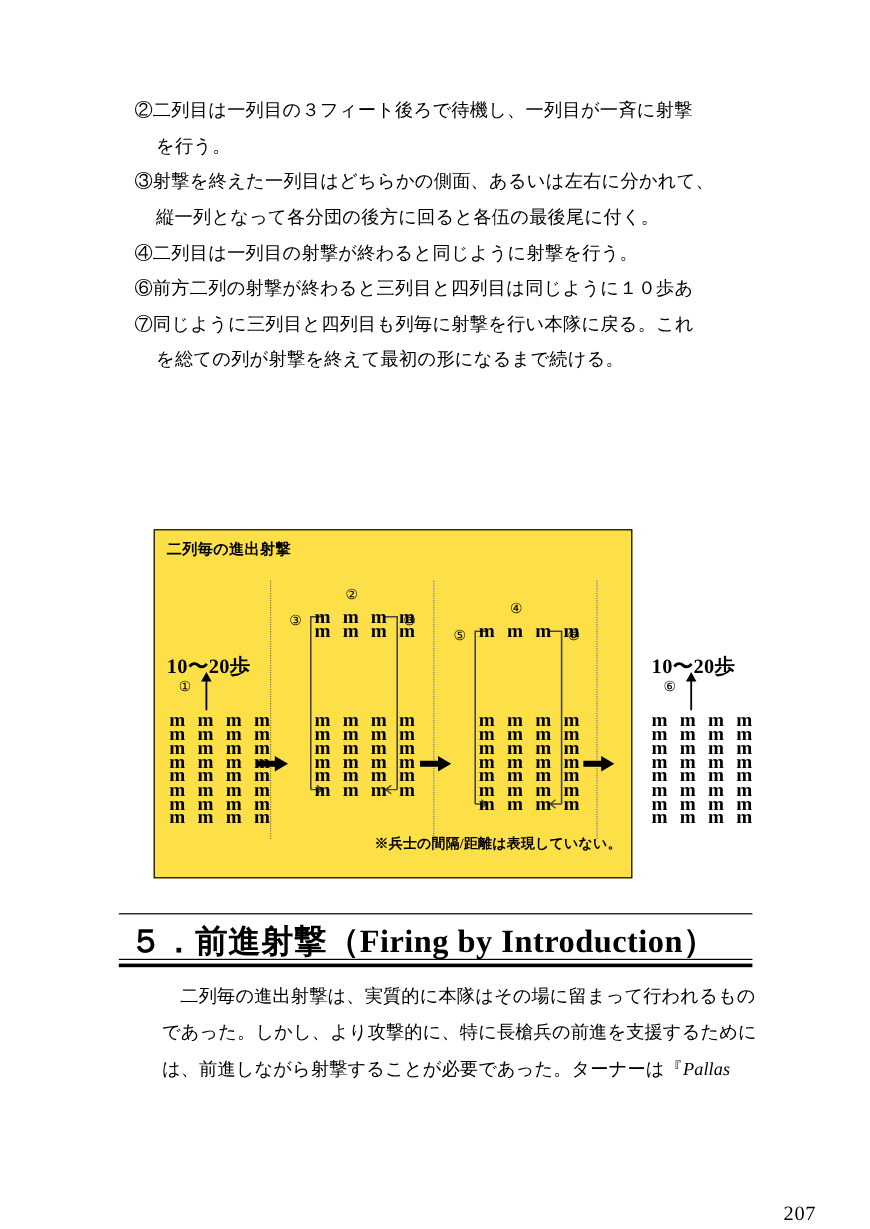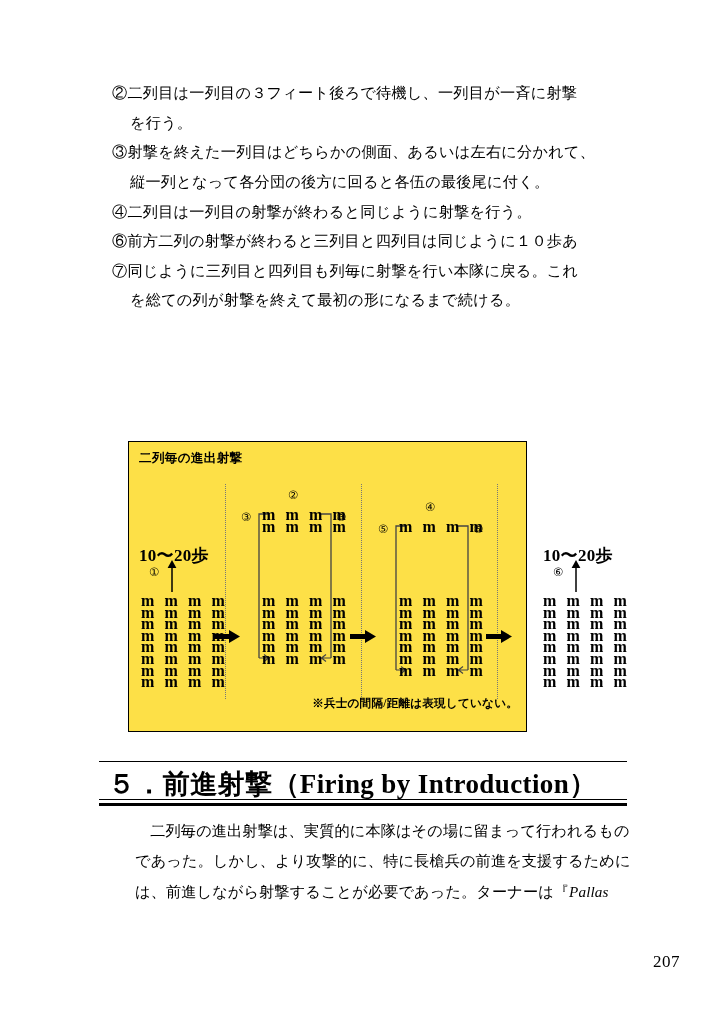--- a/index.html
+++ b/index.html
@@ -152,21 +152,21 @@
     text-align: justify;
     letter-spacing: 0.1px;
     margin-left: 36px;
   }
   .ital { font-style: italic; }
 
   
   .page-num {
     position: absolute;
     right: 45px;
-    top: 952px;
+    top: 1002px;
     font-size: 17px;
     letter-spacing: 0.5px;
   }
 </style>
 </head>
 <body>
 
 <div class="doc-list">
   <span class="li">②二列目は一列目の３フィート後ろで待機し、一列目が一斉に射撃</span>
   <span class="li li-cont">を行う。</span>

